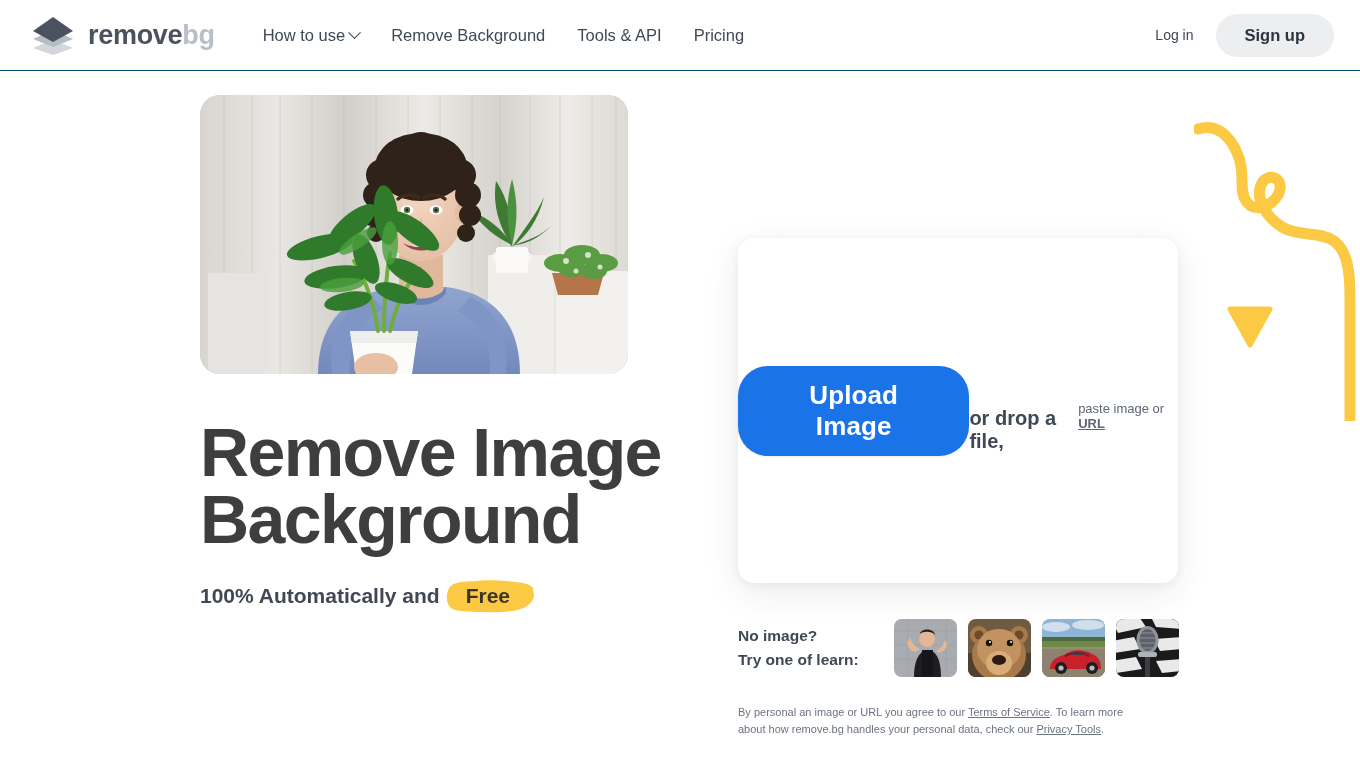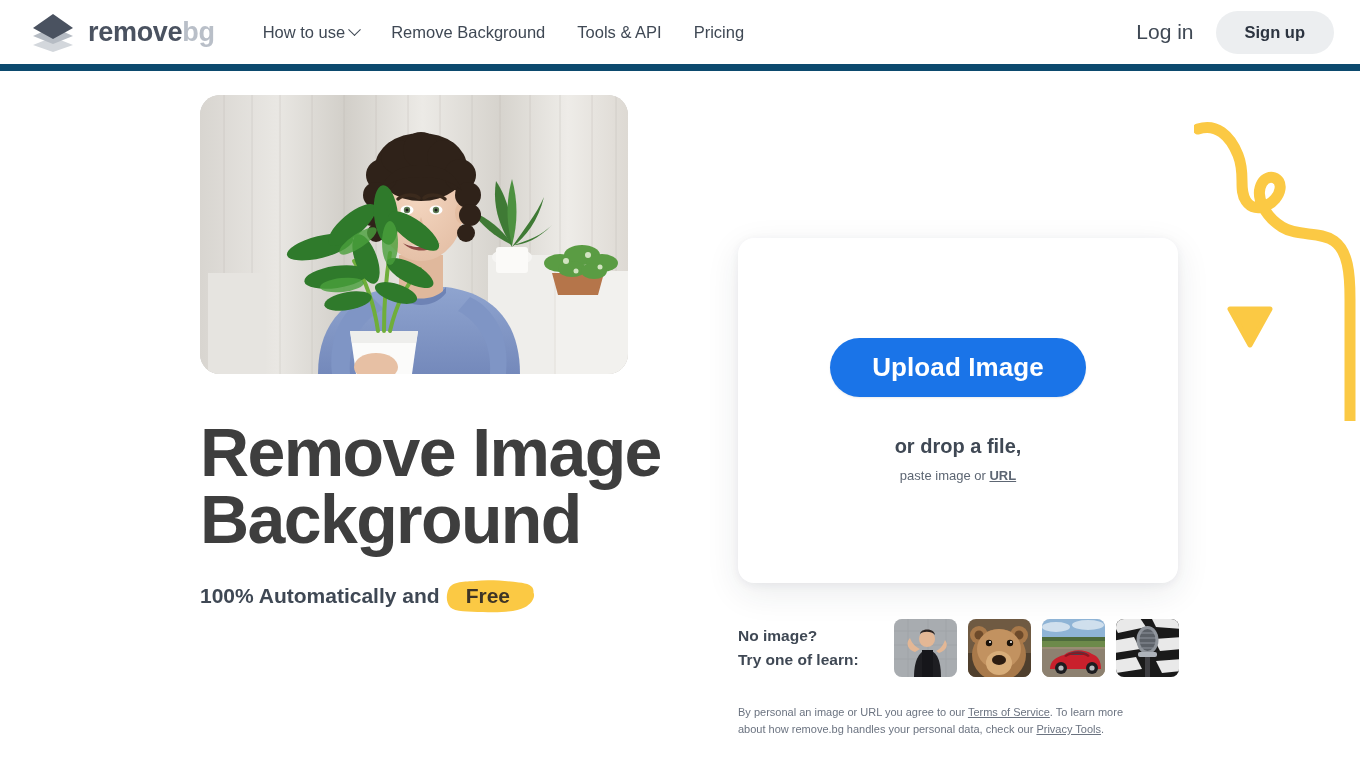--- a/index.html
+++ b/index.html
@@ -18,21 +18,21 @@
     position: relative;
   }
 
   
   .header {
     position: absolute;
     top: 0; left: 0;
     width: 1360px;
     height: 71px;
     background: #ffffff;
-    border-bottom: 7px solid #0c4a6e;
+    border-bottom: 1px solid #0c4a6e;
     display: flex;
     align-items: center;
     z-index: 30;
   }
 
   .brand {
     display: flex;
     align-items: center;
     margin-left: 30px;
     gap: 12px;
@@ -77,21 +77,21 @@
   }
 
   .header-right {
     margin-left: auto;
     display: flex;
     align-items: center;
     margin-right: 26px;
     gap: 6px;
   }
   .login-link {
-    font-size: 21px;
+    font-size: 14px;
     color: #3f4854;
     padding: 8px 16px;
     cursor: pointer;
     text-decoration: none;
     white-space: nowrap;
   }
   .signup-btn {
     font-size: 16.5px;
     font-weight: 700;
     color: #2c3440;
@@ -190,21 +190,21 @@
     z-index: 5;
   }
 
   .upload-card {
     width: 440px;
     height: 345px;
     background: #ffffff;
     border-radius: 16px;
     box-shadow: 0 2px 10px rgba(30,40,60,0.06), 0 10px 34px rgba(30,40,60,0.09);
     display: flex;
-    flex-direction: column;
+    flex-direction: row;
     align-items: center;
     justify-content: center;
   }
 
   .upload-btn {
     background: #1a74e8;
     color: #ffffff;
     font-size: 26px;
     font-weight: 700;
     border: none;

